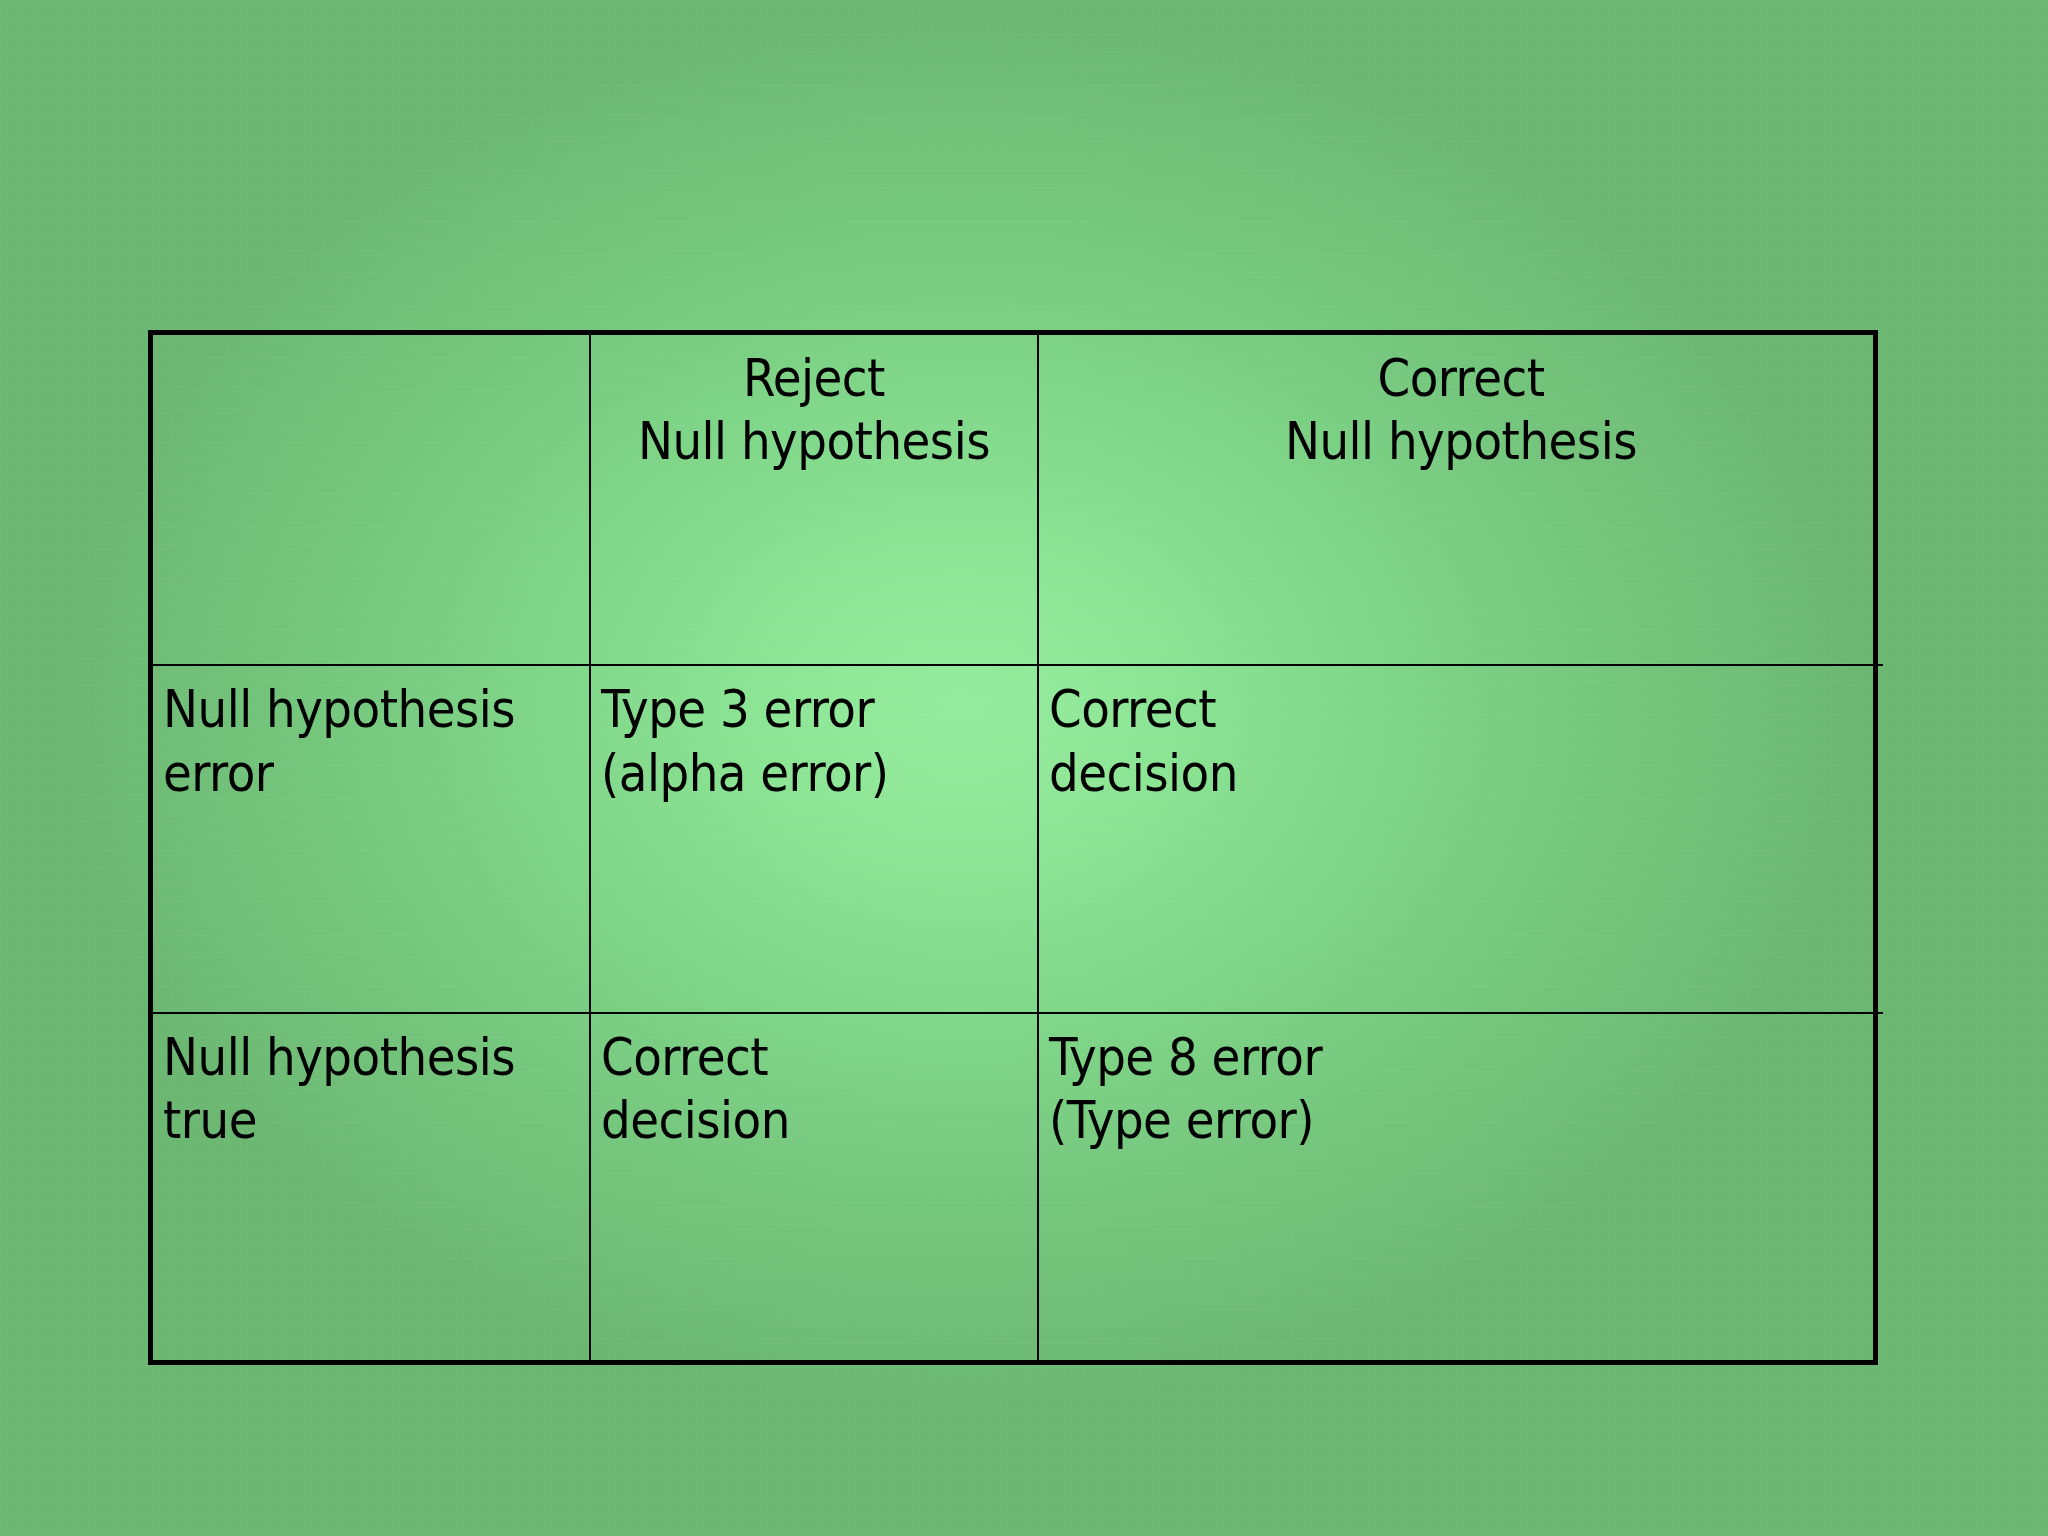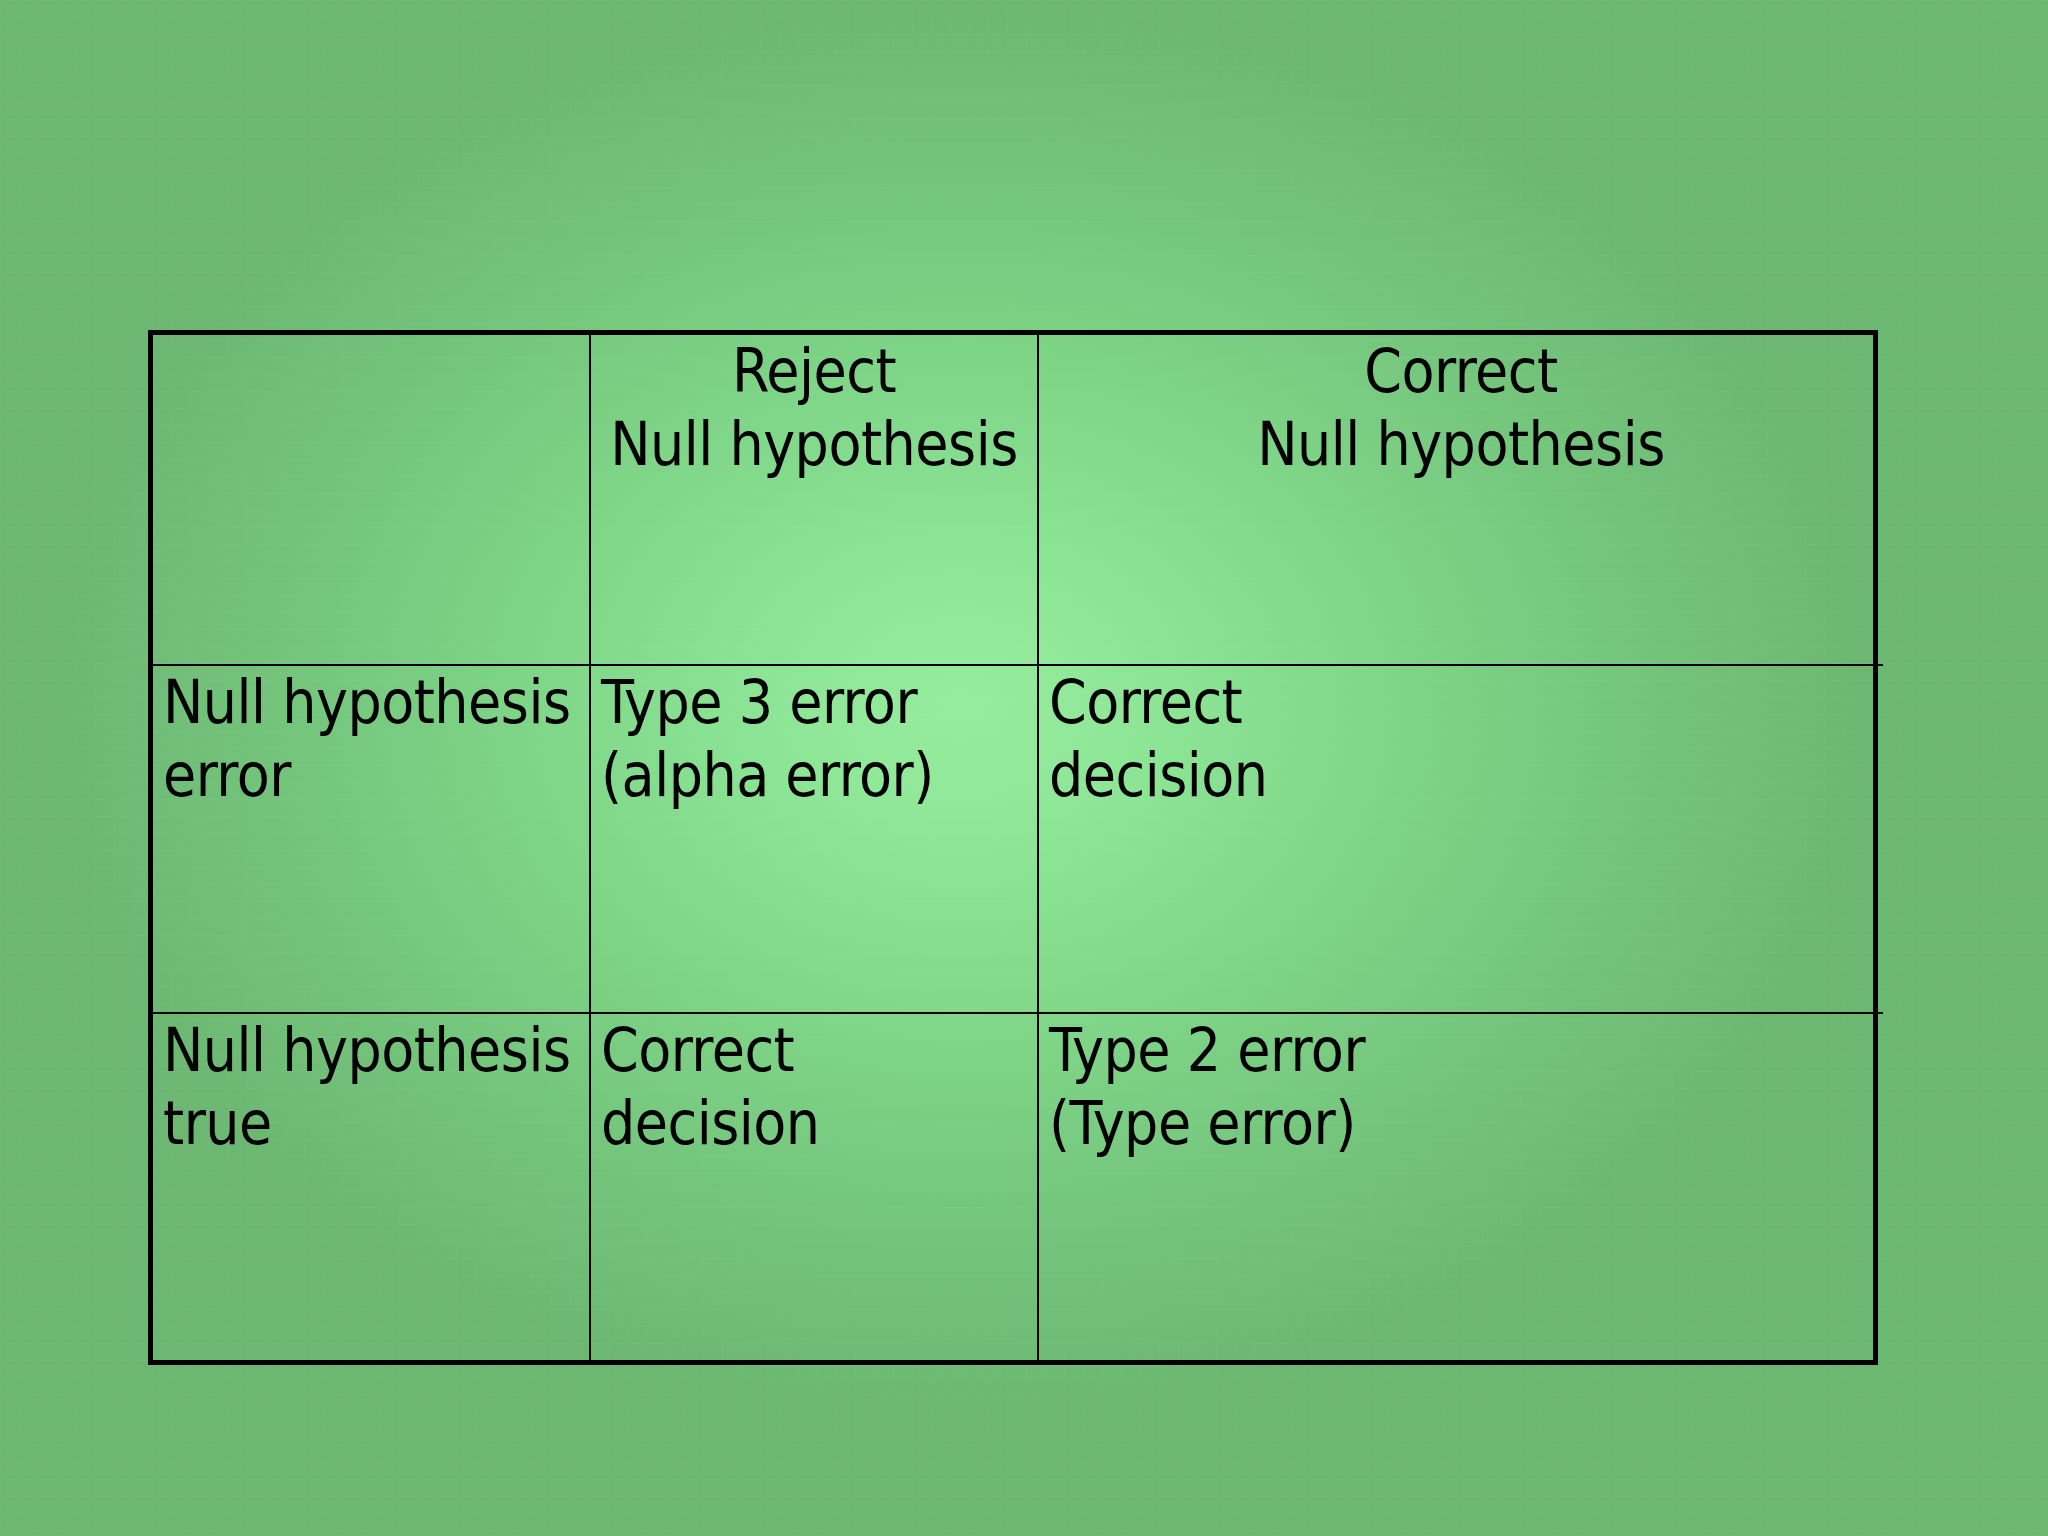--- a/index.html
+++ b/index.html
@@ -73,24 +73,24 @@
     z-index: 5;
   }
   table.matrix {
     width: 100%;
     height: 100%;
     border-collapse: collapse;
     table-layout: fixed;
   }
   table.matrix td {
     border: 2px solid #000000;
-    padding: 0 10px;
+    padding: 12px 10px;
     vertical-align: top;
     color: #000000;
-    font-size: 60px;
+    font-size: 52px;
     line-height: 1.22;
     letter-spacing: -0.5px;
     font-weight: 400;
   }
   table.matrix td.blank { border-left: none; border-top: none; }
   table.matrix tr:first-child td { border-top: none; }
   table.matrix tr:last-child td { border-bottom: none; }
   table.matrix td:first-child { border-left: none; }
   table.matrix td:last-child { border-right: none; }
 
@@ -156,21 +156,21 @@
         <tr class="drow">
           <td class="body-cell">
             <span class="ln">Null hypothesis</span>
             <span class="ln">true</span>
           </td>
           <td class="body-cell">
             <span class="ln">Correct</span>
             <span class="ln">decision</span>
           </td>
           <td class="body-cell">
-            <span class="ln">Type 2 error</span>
+            <span class="ln">Type 8 error</span>
             <span class="ln">(Type error)</span>
           </td>
         </tr>
       </tbody>
     </table>
   </div>
 
 </div>
 
 </body></html>

